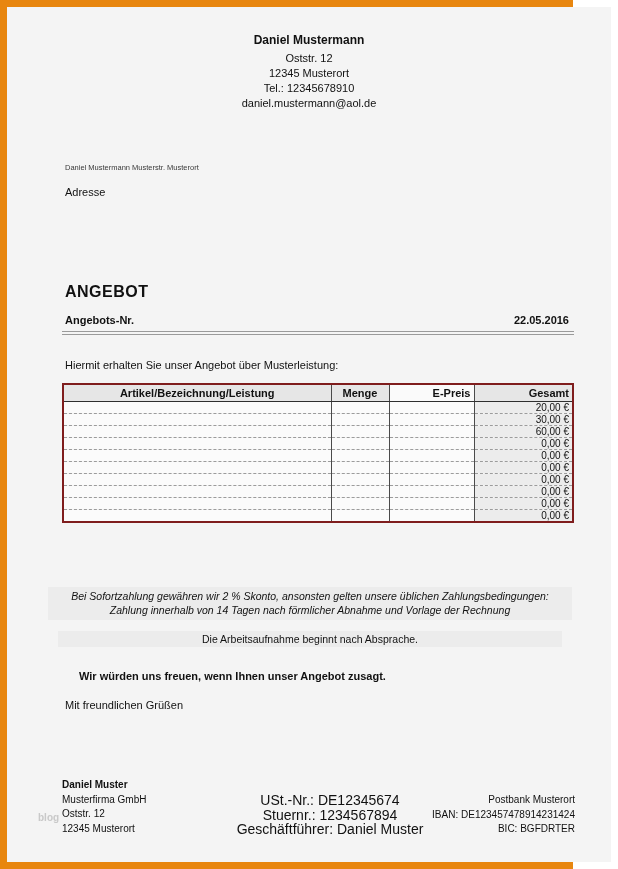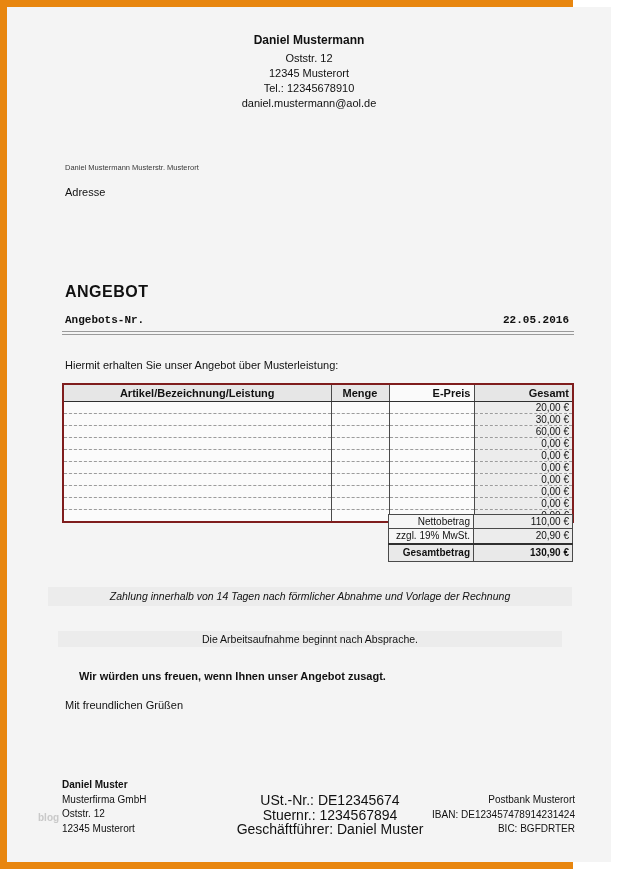--- a/index.html
+++ b/index.html
@@ -24,21 +24,21 @@
   .header { position: absolute; top: 26px; left: 0; width: 604px; text-align: center; }
   .header .name { font-size: 12px; font-weight: bold; margin-bottom: 4px; }
   .header .addr-line { font-size: 11px; line-height: 15px; }
 
   
   .sender-line { position: absolute; top: 156px; left: 58px; font-size: 7.5px; color: #3a3a3a; }
   .adresse { position: absolute; top: 179px; left: 58px; font-size: 11px; }
 
   
   .offer-title { position: absolute; top: 276px; left: 58px; font-size: 16px; font-weight: bold; letter-spacing: 0.5px; }
-  .nr-date { position: absolute; top: 307px; left: 58px; width: 504px; display: flex; justify-content: space-between; font-size: 11px; font-weight: bold; font-family: Liberation Mono, monospace; }
+  .nr-date { position: absolute; top: 307px; left: 58px; width: 504px; display: flex; justify-content: space-between; font-size: 11px; font-weight: bold; }
   .double-rule { position: absolute; top: 324px; left: 55px; width: 512px; height: 4px; border-top: 1px solid #9a9a9a; border-bottom: 1px solid #9a9a9a; }
   .intro { position: absolute; top: 352px; left: 58px; font-size: 11px; }
 
   
   .items { position: absolute; top: 376px; left: 55px; border-collapse: collapse; table-layout: fixed; }
   .items th, .items td { border-left: 1px solid #4a4a4a; border-right: 1px solid #4a4a4a; padding: 0; overflow: hidden; }
   .items { border: 2px solid #7f1d1d; }
   .items th {
     height: 17px; font-size: 11px; font-weight: bold;
     background: #e6e6e6; border-bottom: 1px solid #2f2f2f;
@@ -175,38 +175,23 @@
           </tr>
         <tr class="body-row">
             <td></td>
             <td></td>
             <td></td>
             <td class="v-gesamt">0,00 €</td>
           </tr>
       </tbody>
     </table>
 
-    <table class="totals">
-      <tbody>
-        <tr class="t-row1">
-          <td class="t-label">Nettobetrag</td>
-          <td class="t-value">110,00 €</td>
-        </tr>
-        <tr class="t-row2">
-          <td class="t-label">zzgl. 19% MwSt.</td>
-          <td class="t-value">20,90 €</td>
-        </tr>
-        <tr class="t-grand">
-          <td class="t-label">Gesamtbetrag</td>
-          <td class="t-value">130,90 €</td>
-        </tr>
-      </tbody>
-    </table>
 
     <div class="terms-box">
+      <div>Bei Sofortzahlung gewähren wir 2 % Skonto, ansonsten gelten unsere üblichen Zahlungsbedingungen:</div>
       <div>Zahlung innerhalb von 14 Tagen nach förmlicher Abnahme und Vorlage der Rechnung</div>
     </div>
     <div class="work-strip">Die Arbeitsaufnahme beginnt nach Absprache.</div>
 
     <div class="closing-statement">Wir würden uns freuen, wenn Ihnen unser Angebot zusagt.</div>
     <div class="greeting">Mit freundlichen Grüßen</div>
 
     <div class="footer-left">
       <div class="f-line">Daniel Muster</div>
       <div class="f-line">Musterfirma GmbH</div>

